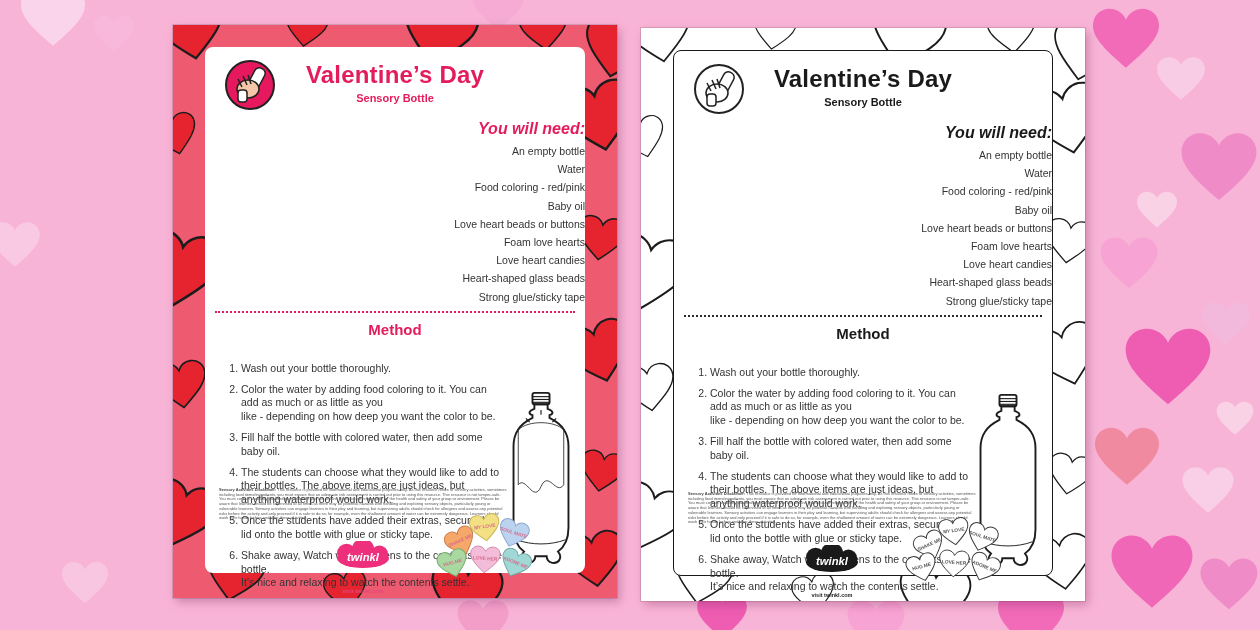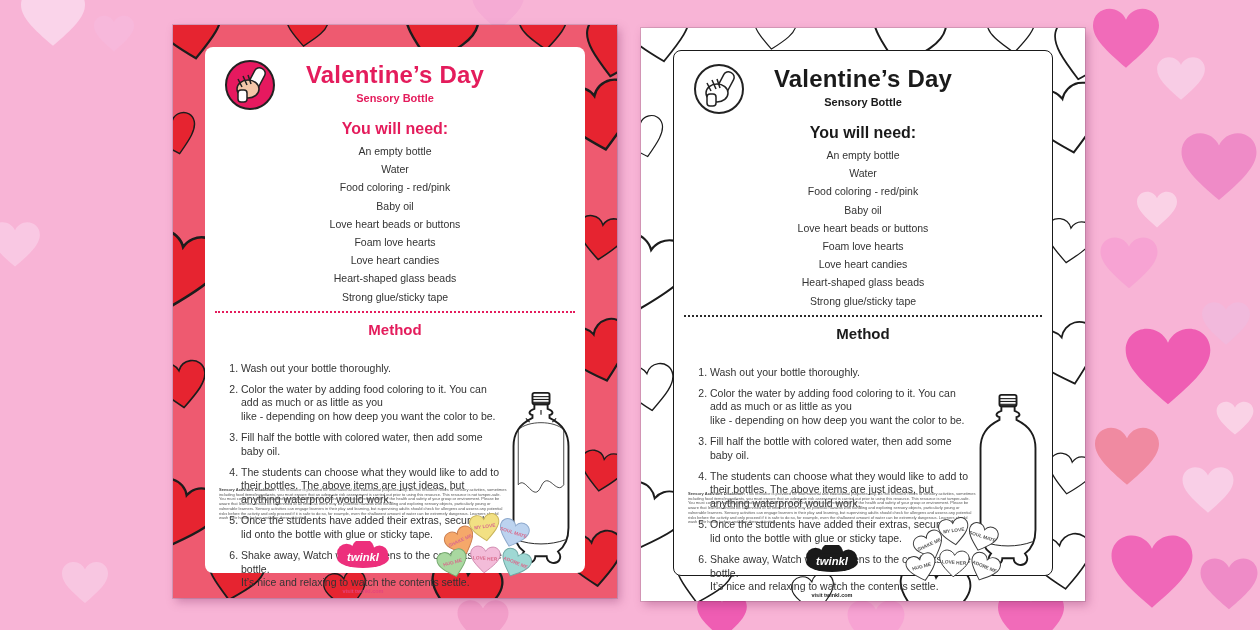--- a/index.html
+++ b/index.html
@@ -21,27 +21,27 @@
   .page-bw .bh{fill:#ffffff;stroke:#1c1c1c;stroke-width:2.5;}
   
   .card{position:absolute;left:32px;top:22px;width:380px;height:526px;
         background:#fff;border-radius:8px;}
   .page-bw .card{border:1.5px solid #1a1a1a;box-sizing:border-box;}
   
   .act-icon{position:absolute;left:19px;top:12px;width:52px;height:52px;}
   
   .title{margin:14px 0 0;text-align:center;font-size:24px;font-weight:bold;letter-spacing:.2px;}
   .subtitle{margin:3px 0 0;text-align:center;font-size:11px;font-weight:bold;}
-  .need-head{margin:16px 0 0;text-align:center;font-size:16px;font-weight:bold;}
+  .need-head{margin:16px 0 0;text-align:right;font-size:16px;font-weight:bold;font-style:italic;}
   .page-color .title,.page-color .subtitle,.page-color .need-head,
   .page-color .method-head{color:#e41c5c;}
   .page-bw .title,.page-bw .subtitle,.page-bw .need-head,
   .page-bw .method-head{color:#1a1a1a;}
   
-  .materials{list-style:none;margin:7px 0 8px;padding:0;text-align:center;}
+  .materials{list-style:none;margin:7px 0 8px;padding:0;text-align:right;}
   .materials li{font-size:10.5px;color:#333;margin:0 0 6.2px;font-weight:500;}
   
   .divider{margin:7px 10px 0;border-top:2px dotted #e41c5c;height:0;}
   .page-bw .divider{border-top-color:#2a2a2a;}
   .method-head{margin:8px 0 16px;text-align:center;font-size:15px;font-weight:bold;}
   
   .steps{margin:24px 0 0;padding:0 0 0 36px;width:262px;}
   .steps li{font-size:10.5px;color:#333;margin:0 0 7.5px;line-height:1.3;}
   .steps .step-text{white-space:pre-line;}
   

